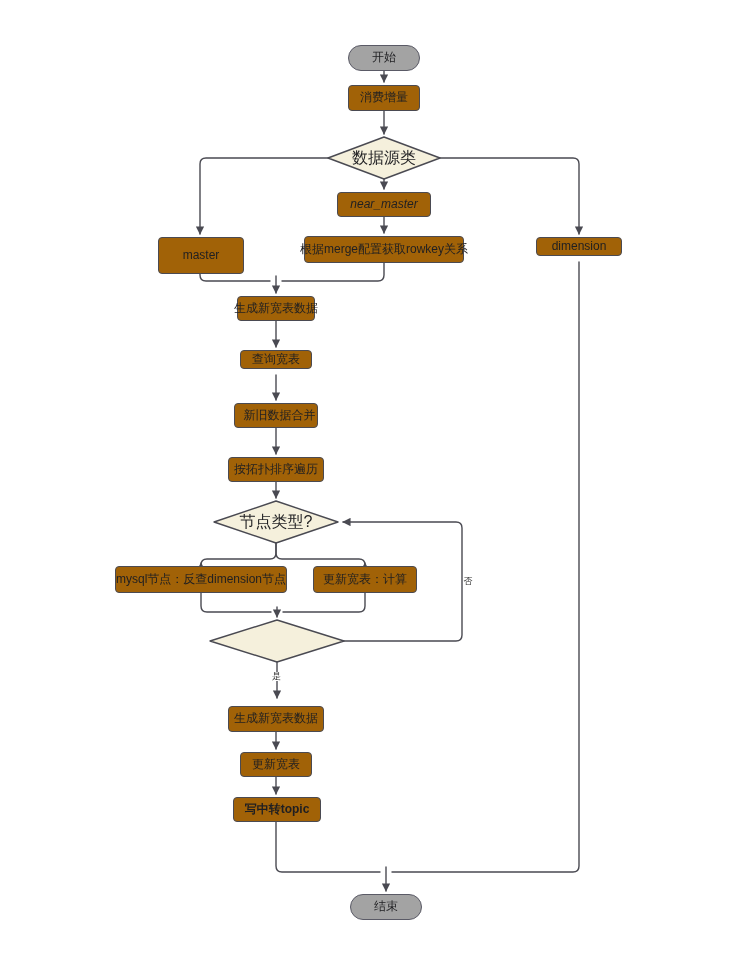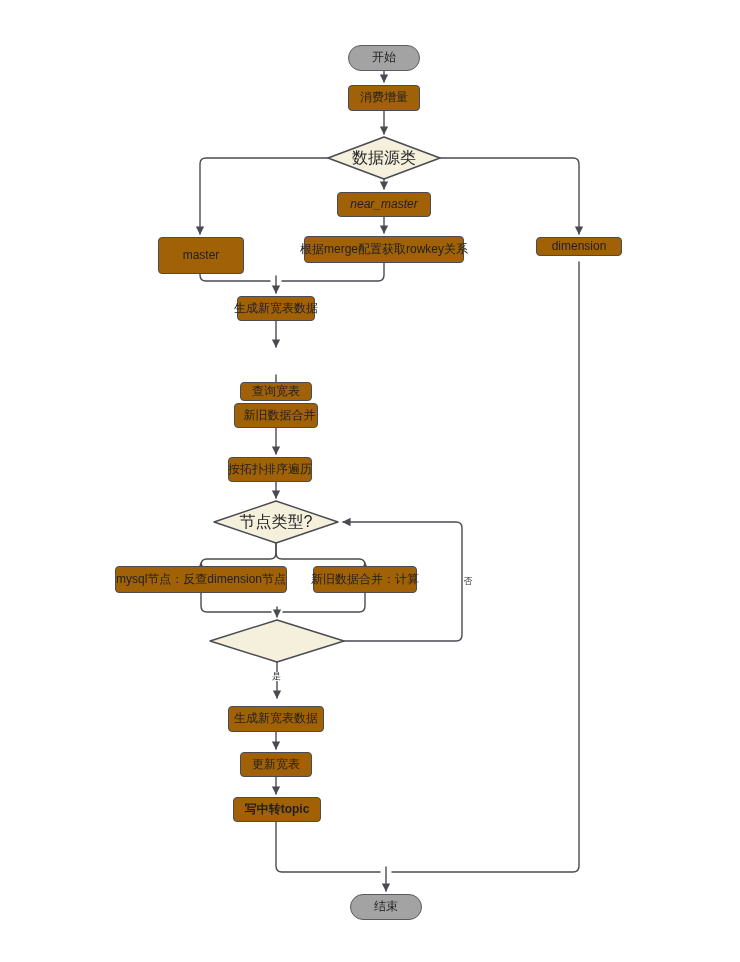--- a/index.html
+++ b/index.html
@@ -156,42 +156,42 @@
   </div>
 
   <div class="node process" style="left:536px; top:237px; width:86px; height:19px;">
     <span>dimension</span>
   </div>
 
   <div class="node process" style="left:237px; top:296px; width:78px; height:25px;">
     <span>生成新宽表数据</span>
   </div>
 
-  <div class="node process" style="left:240px; top:350px; width:72px; height:19px;margin-top:32px;">
+  <div class="node process" style="left:240px; top:350px; width:72px; height:19px;">
     <span>查询宽表</span>
   </div>
 
   <div class="node process" style="left:234px; top:403px; width:84px; height:25px;padding-left:7px;">
     <span>新旧数据合并</span>
   </div>
 
-  <div class="node process" style="left:228px; top:457px; width:84px; height:25px;">
+  <div class="node process" style="left:228px; top:457px; width:96px; height:25px;">
     <span>按拓扑排序遍历</span>
   </div>
 
   <div class="node process" style="left:115px; top:566px; width:172px; height:27px;">
     <span>mysql节点：反查dimension节点</span>
   </div>
 
   <div class="node decision" style="left:214px; top:501px; width:124px; height:42px;">
     <span class="dlabel">节点类型?</span>
   </div>
 
   <div class="node process" style="left:313px; top:566px; width:104px; height:27px;">
-    <span>新旧数据合并：计算</span>
+    <span>更新宽表：计算</span>
   </div>
 
 
   <div class="node process" style="left:228px; top:706px; width:96px; height:26px;align-items:center;">
     <span>生成新宽表数据</span>
   </div>
 
   <div class="node process" style="left:240px; top:752px; width:72px; height:25px;">
     <span>更新宽表</span>
   </div>

